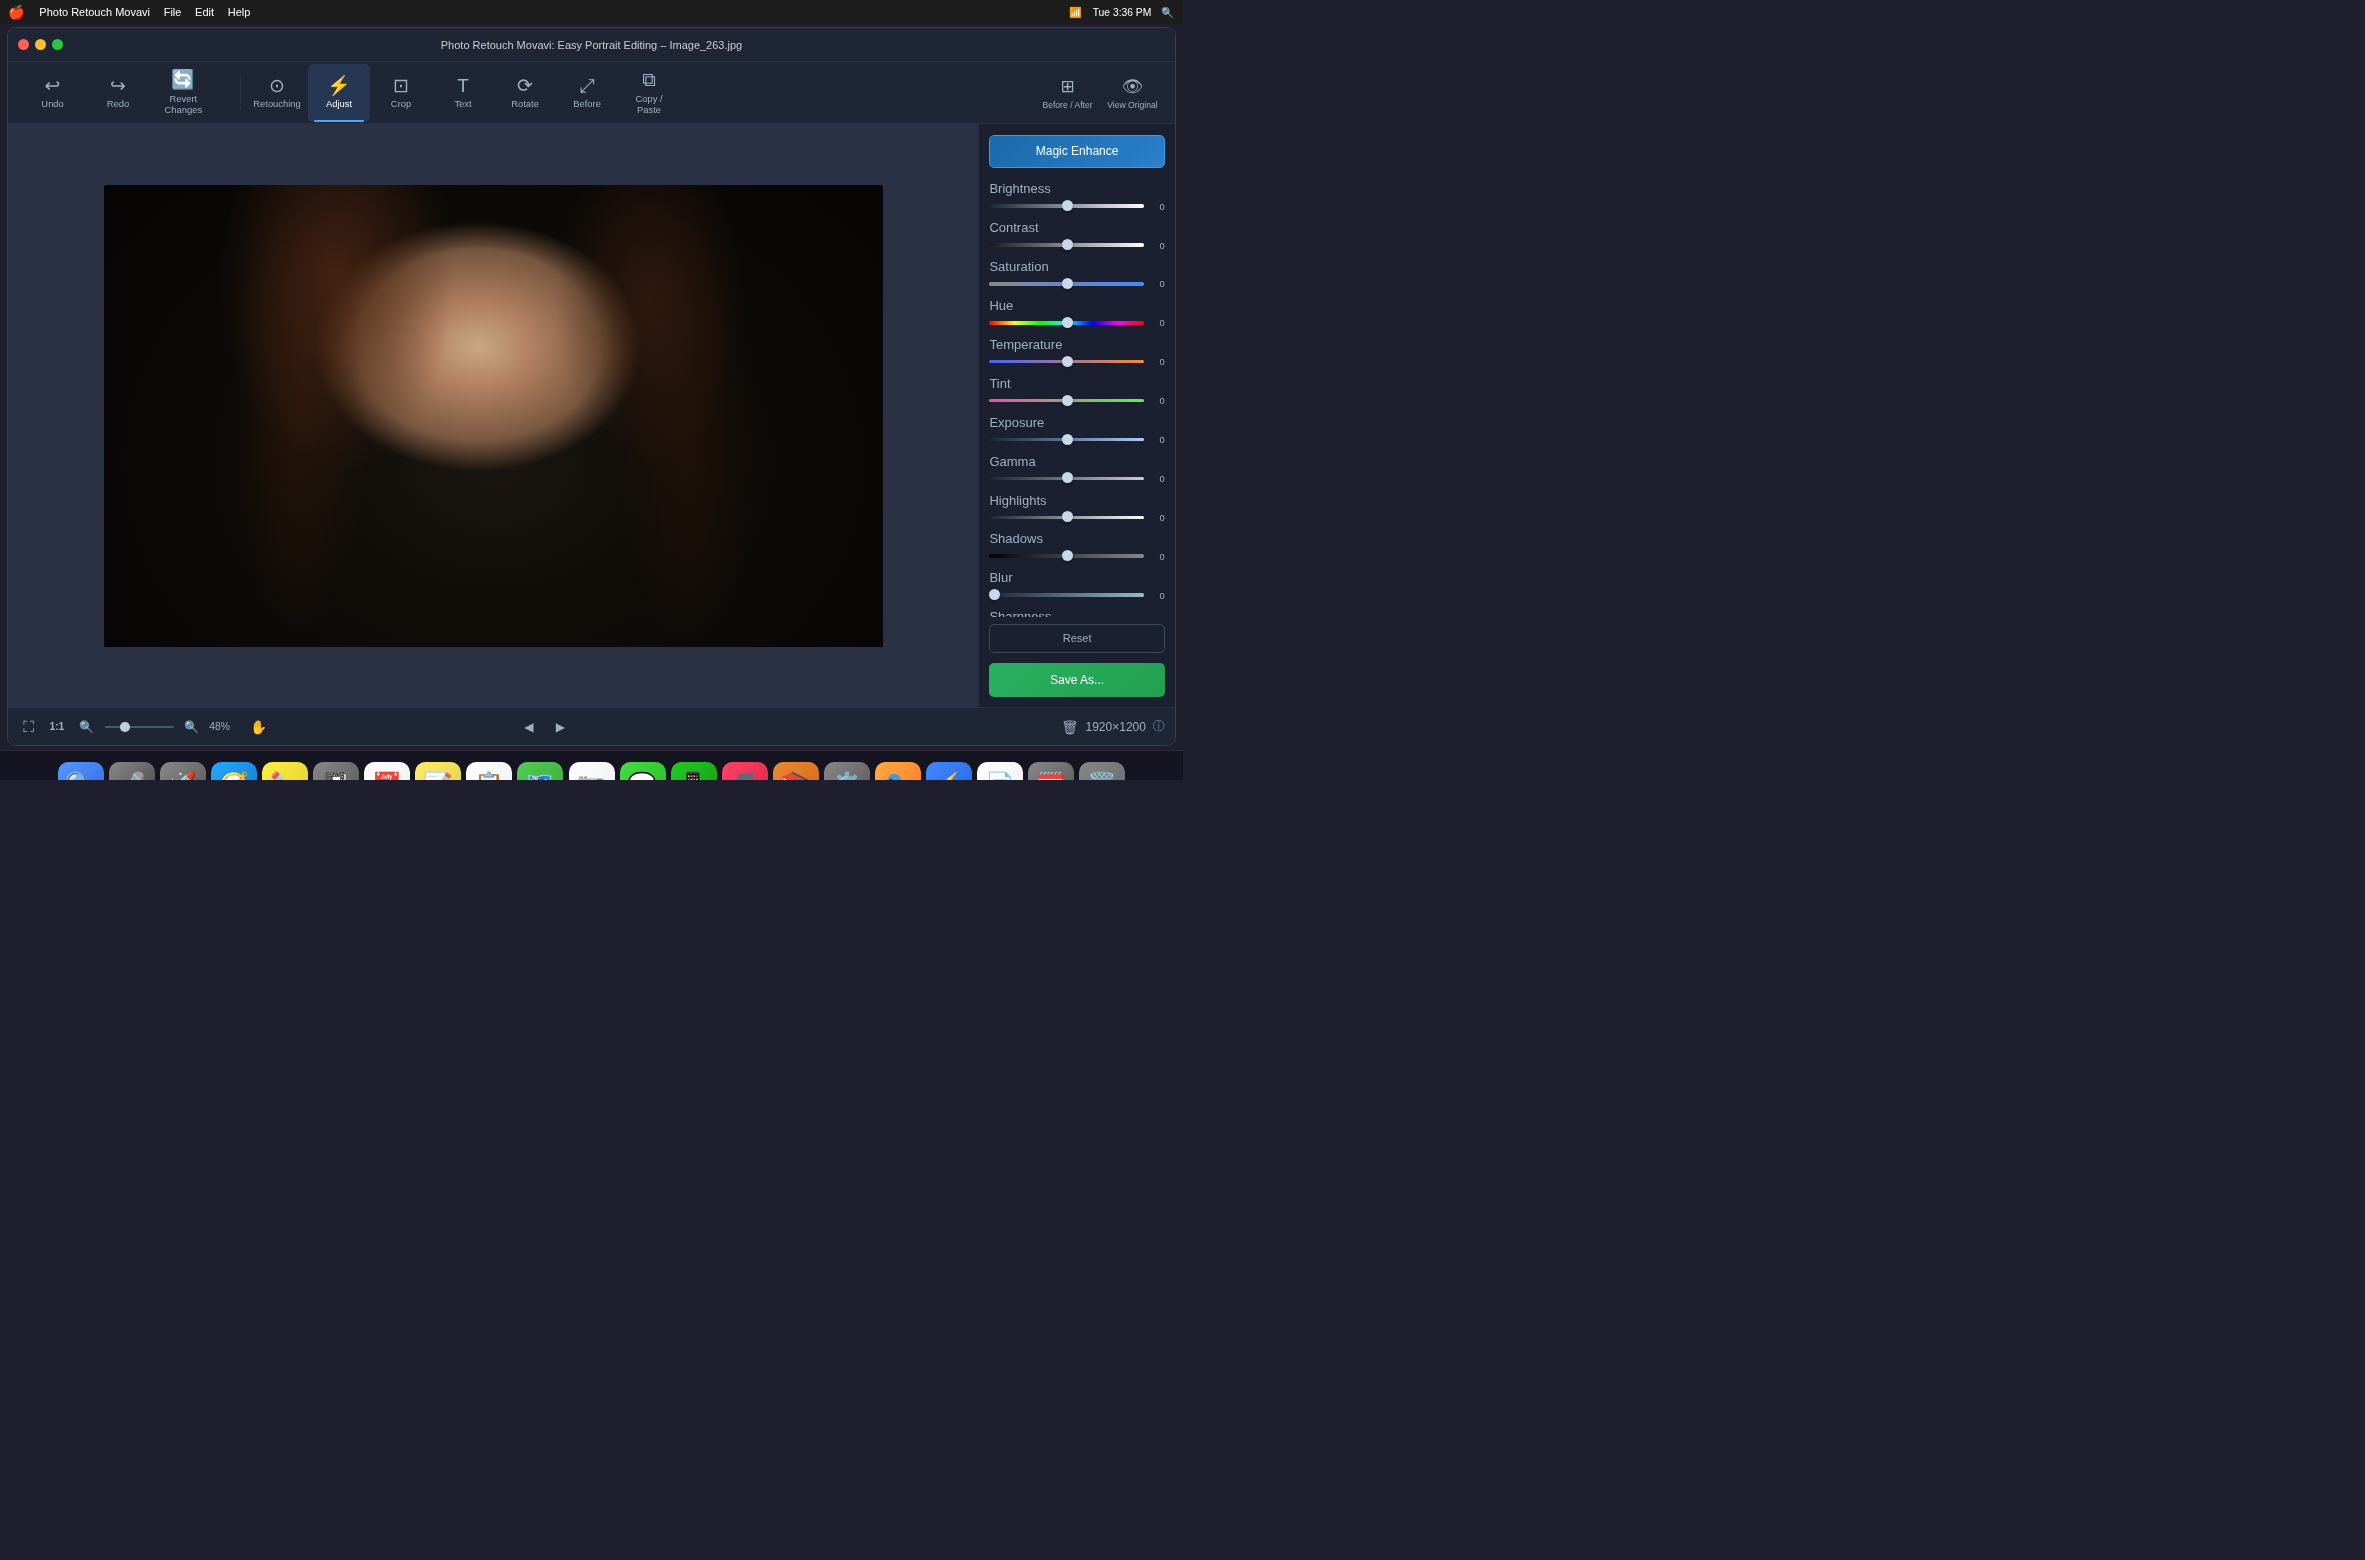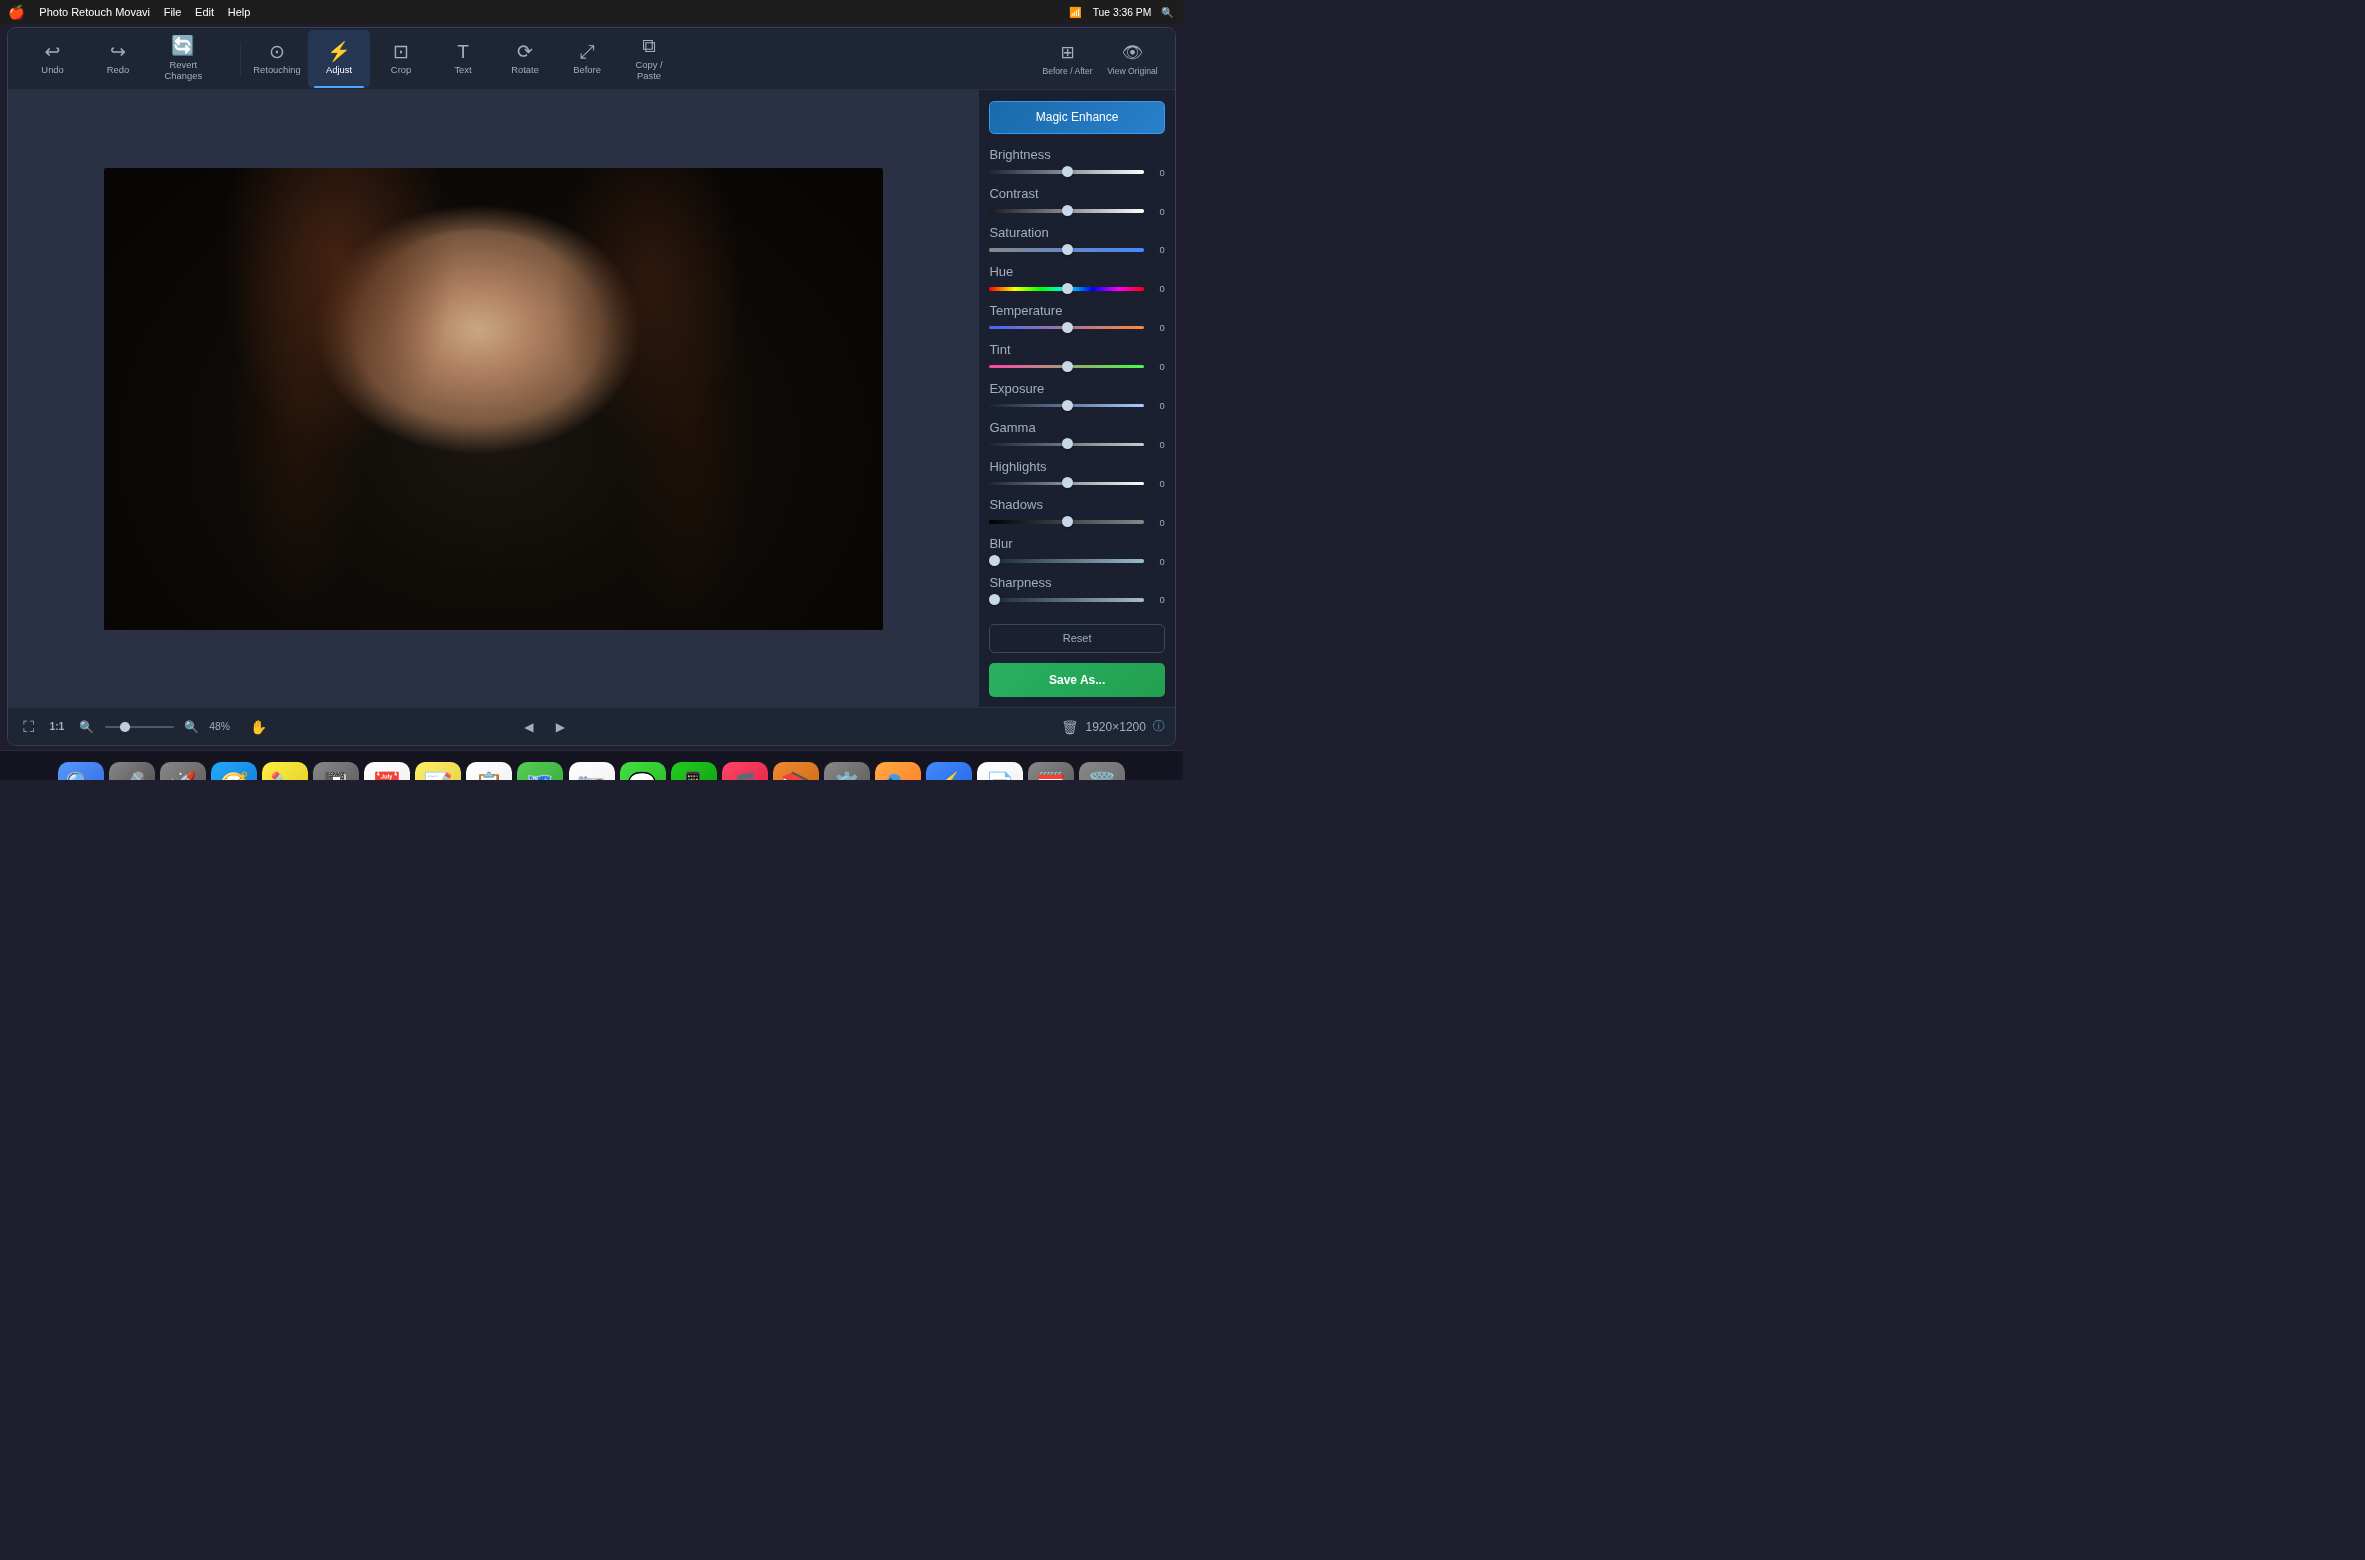--- a/index.html
+++ b/index.html
@@ -395,21 +395,21 @@
     }
 
     .save-btn {
       margin: 0 10.3px 10.3px;
       height: 34px;
       background: linear-gradient(135deg, #28b060, #22a050);
       border: none;
       border-radius: 5.1px;
       color: #fff;
       font-size: 12px;
-      font-weight: 700;
+      font-weight: 400;
       cursor: pointer;
       display: flex;
       align-items: center;
       justify-content: center;
     }
 
     
     .dock {
       height: 69px;
       background: rgba(20,20,30,0.85);
@@ -444,20 +444,28 @@
   <span class="menubar-item">Help</span>
   <div class="menubar-right">
     <span>📶</span>
     <span>Tue 3:36 PM</span>
     <span>🔍</span>
   </div>
 </div>
 
 <div class="app-window">
 
+  <div class="titlebar">
+    <div class="titlebar-buttons">
+      <div class="titlebar-btn btn-close"></div>
+      <div class="titlebar-btn btn-minimize"></div>
+      <div class="titlebar-btn btn-maximize"></div>
+    </div>
+    <span class="titlebar-title">Photo Retouch Movavi: Easy Portrait Editing – Image_263.jpg</span>
+  </div>
 
   <div class="toolbar">
     <div class="toolbar-left">
       <div class="toolbar-tool">
         <span class="tool-icon">↩</span>
         <span class="tool-label">Undo</span>
       </div>
       <div class="toolbar-tool">
         <span class="tool-icon">↪</span>
         <span class="tool-label">Redo</span>

